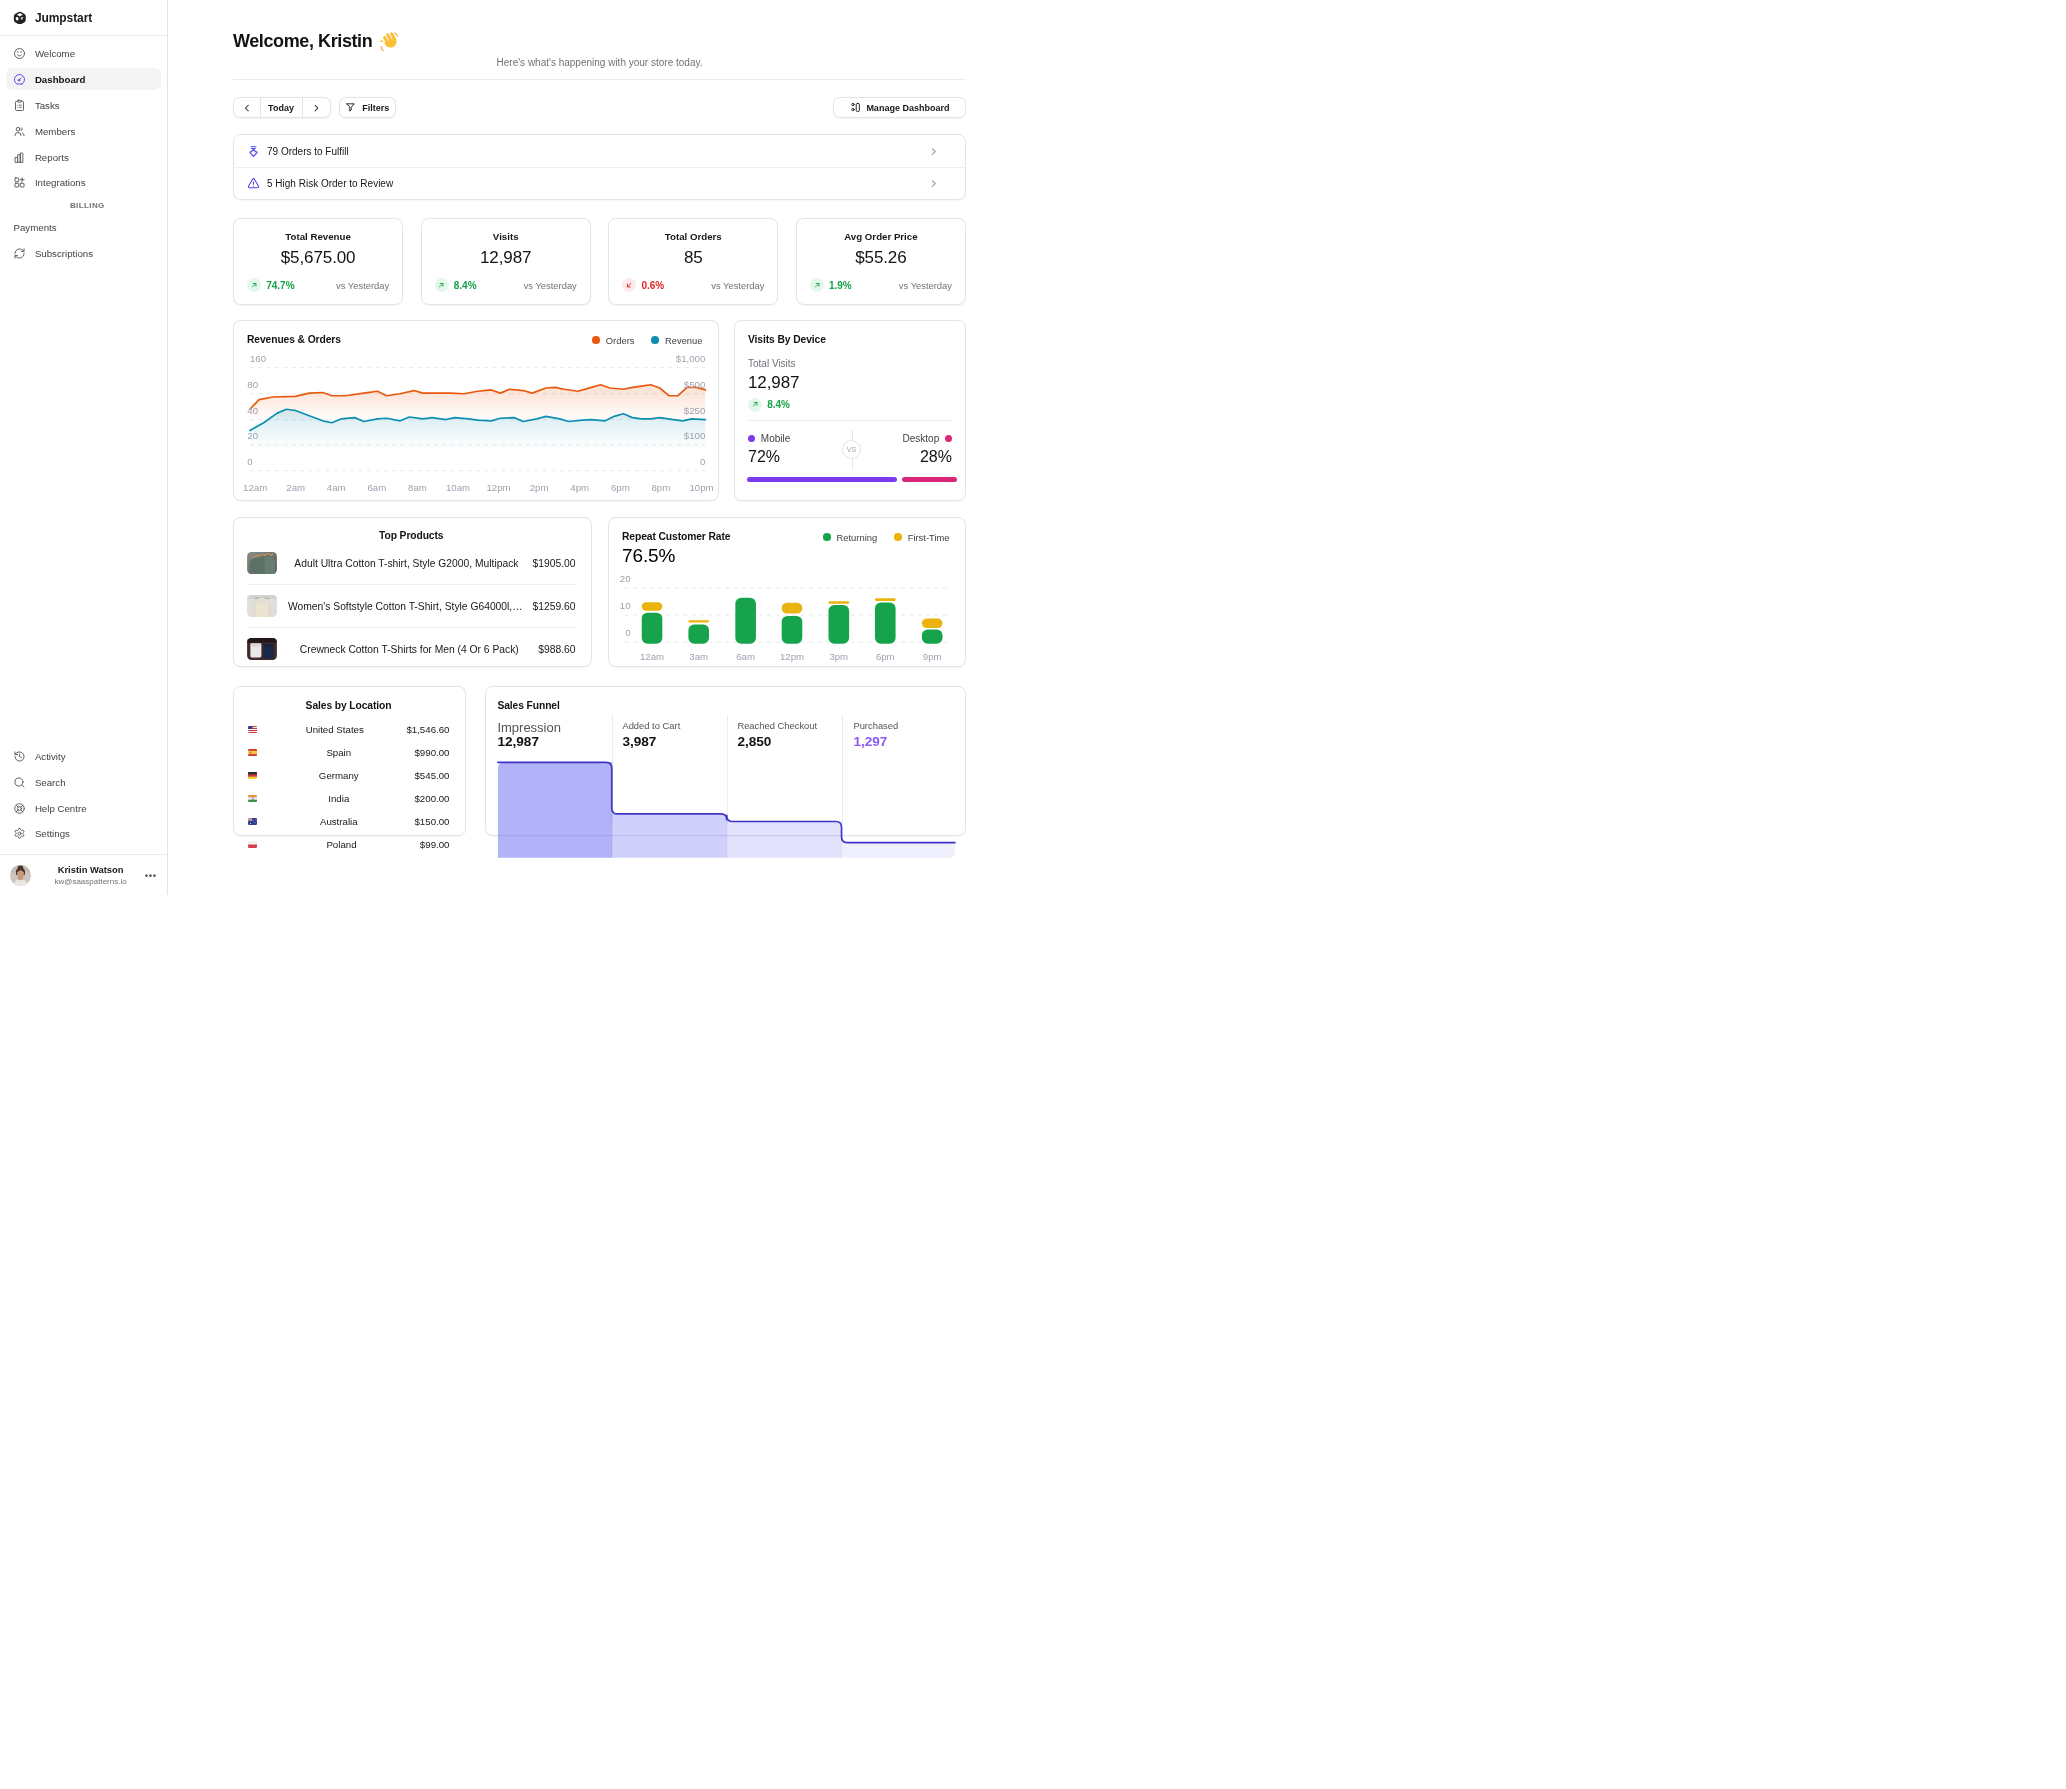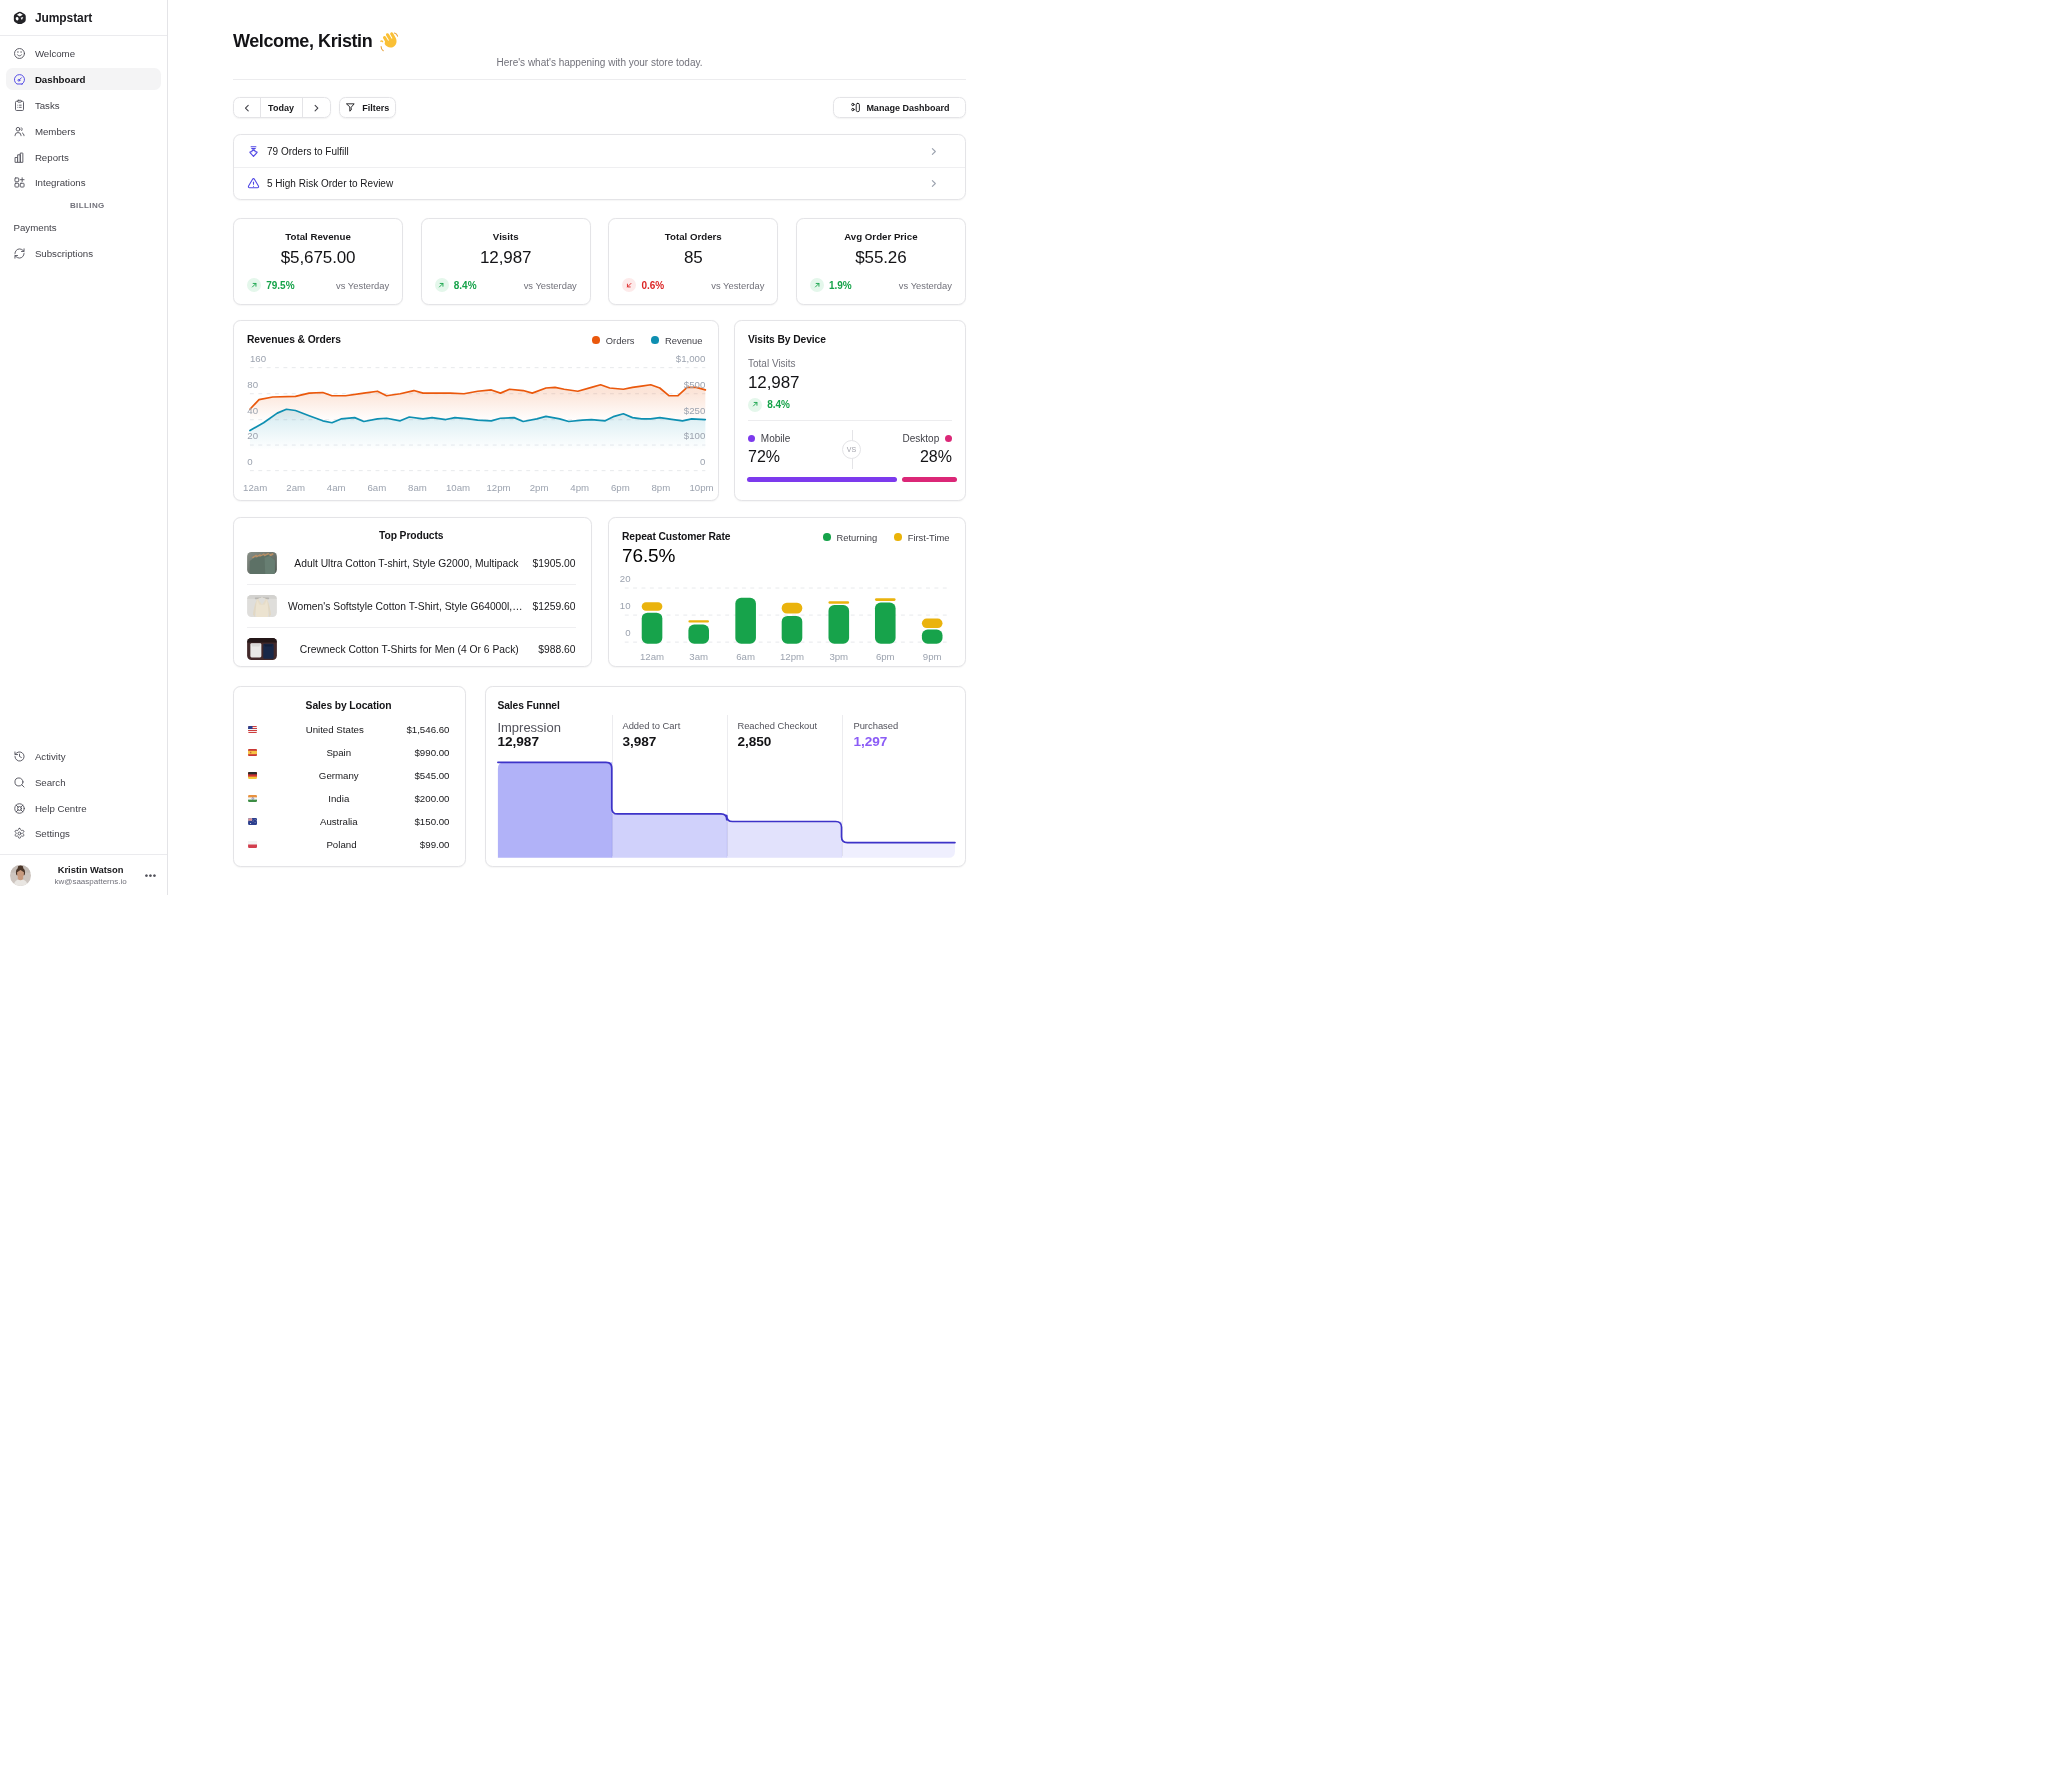--- a/index.html
+++ b/index.html
@@ -55,21 +55,21 @@
   .kpi .d { margin-top:9.7px; display:flex; align-items:center; }
   .badge { width:14px; height:14px; border-radius:50%; display:flex; align-items:center; justify-content:center; }
   .badge.up { background:#e4f7eb; }
   .badge.down { background:#fdeaea; }
   .pct { margin-left:5.2px; font-size:10px; font-weight:bold; }
   .pct.g { color:#16a34a; } .pct.r { color:#dc2626; }
   .vsy { margin-left:auto; font-size:9.4px; color:#71717a; }
   
   .row2 { margin-top:15px; display:grid; grid-template-columns:486px 232px; gap:15px; } .row2 .card { height:181px; }
   .row3 { margin-top:16px; display:grid; grid-template-columns:359px 358px; gap:16px; } .row3 .card { height:150px; }
-  .row4 { margin-top:19.4px; display:grid; grid-template-columns:233px 481px; gap:19.4px; } .row4 .card { height:181px; }
+  .row4 { margin-top:19.4px; display:grid; grid-template-columns:233px 481px; gap:19.4px; } .row4 .card { height:150px; }
   .ctitle { font-size:10.3px; font-weight:bold; color:#131316; letter-spacing:-0.1px; }
 </style>
 </head>
 <body>
 <div class="page">
 <aside>
   <div class="logo-row">
     <svg viewBox="0 0 24 24">
           <path d="M9.8 1.8a4.4 4.4 0 0 1 4.4 0l6.1 3.5a4.4 4.4 0 0 1 2.2 3.8v7a4.4 4.4 0 0 1-2.2 3.8l-6.1 3.5a4.4 4.4 0 0 1-4.4 0l-6.1-3.5a4.4 4.4 0 0 1-2.2-3.8v-7a4.4 4.4 0 0 1 2.2-3.8z" fill="#232327"></path>
           <path d="M12 3.4 17.2 6.5 12 9.6 6.8 6.5Z" fill="#fff"></path>
@@ -224,21 +224,21 @@
     <div class="card kpi">
       <div class="t">Total Revenue</div>
       <div class="v">$5,675.00</div>
       <div class="d">
               <span class="badge up">
                 <svg width="8.4" height="8.4" viewBox="0 0 24 24" fill="none" stroke="#16a34a" stroke-width="2.6" stroke-linecap="round" stroke-linejoin="round">
                   <path d="M7 17 17 7"></path>
                   <path d="M9 7h8v8"></path>
                 </svg>
               </span>
-              <span class="pct g">79.5%</span>
+              <span class="pct g">74.7%</span>
               <span class="vsy">vs Yesterday</span>
             </div>
     </div>
     <div class="card kpi">
       <div class="t">Visits</div>
       <div class="v">12,987</div>
       <div class="d">
               <span class="badge up">
                 <svg width="8.4" height="8.4" viewBox="0 0 24 24" fill="none" stroke="#16a34a" stroke-width="2.6" stroke-linecap="round" stroke-linejoin="round">
                   <path d="M7 17 17 7"></path>

